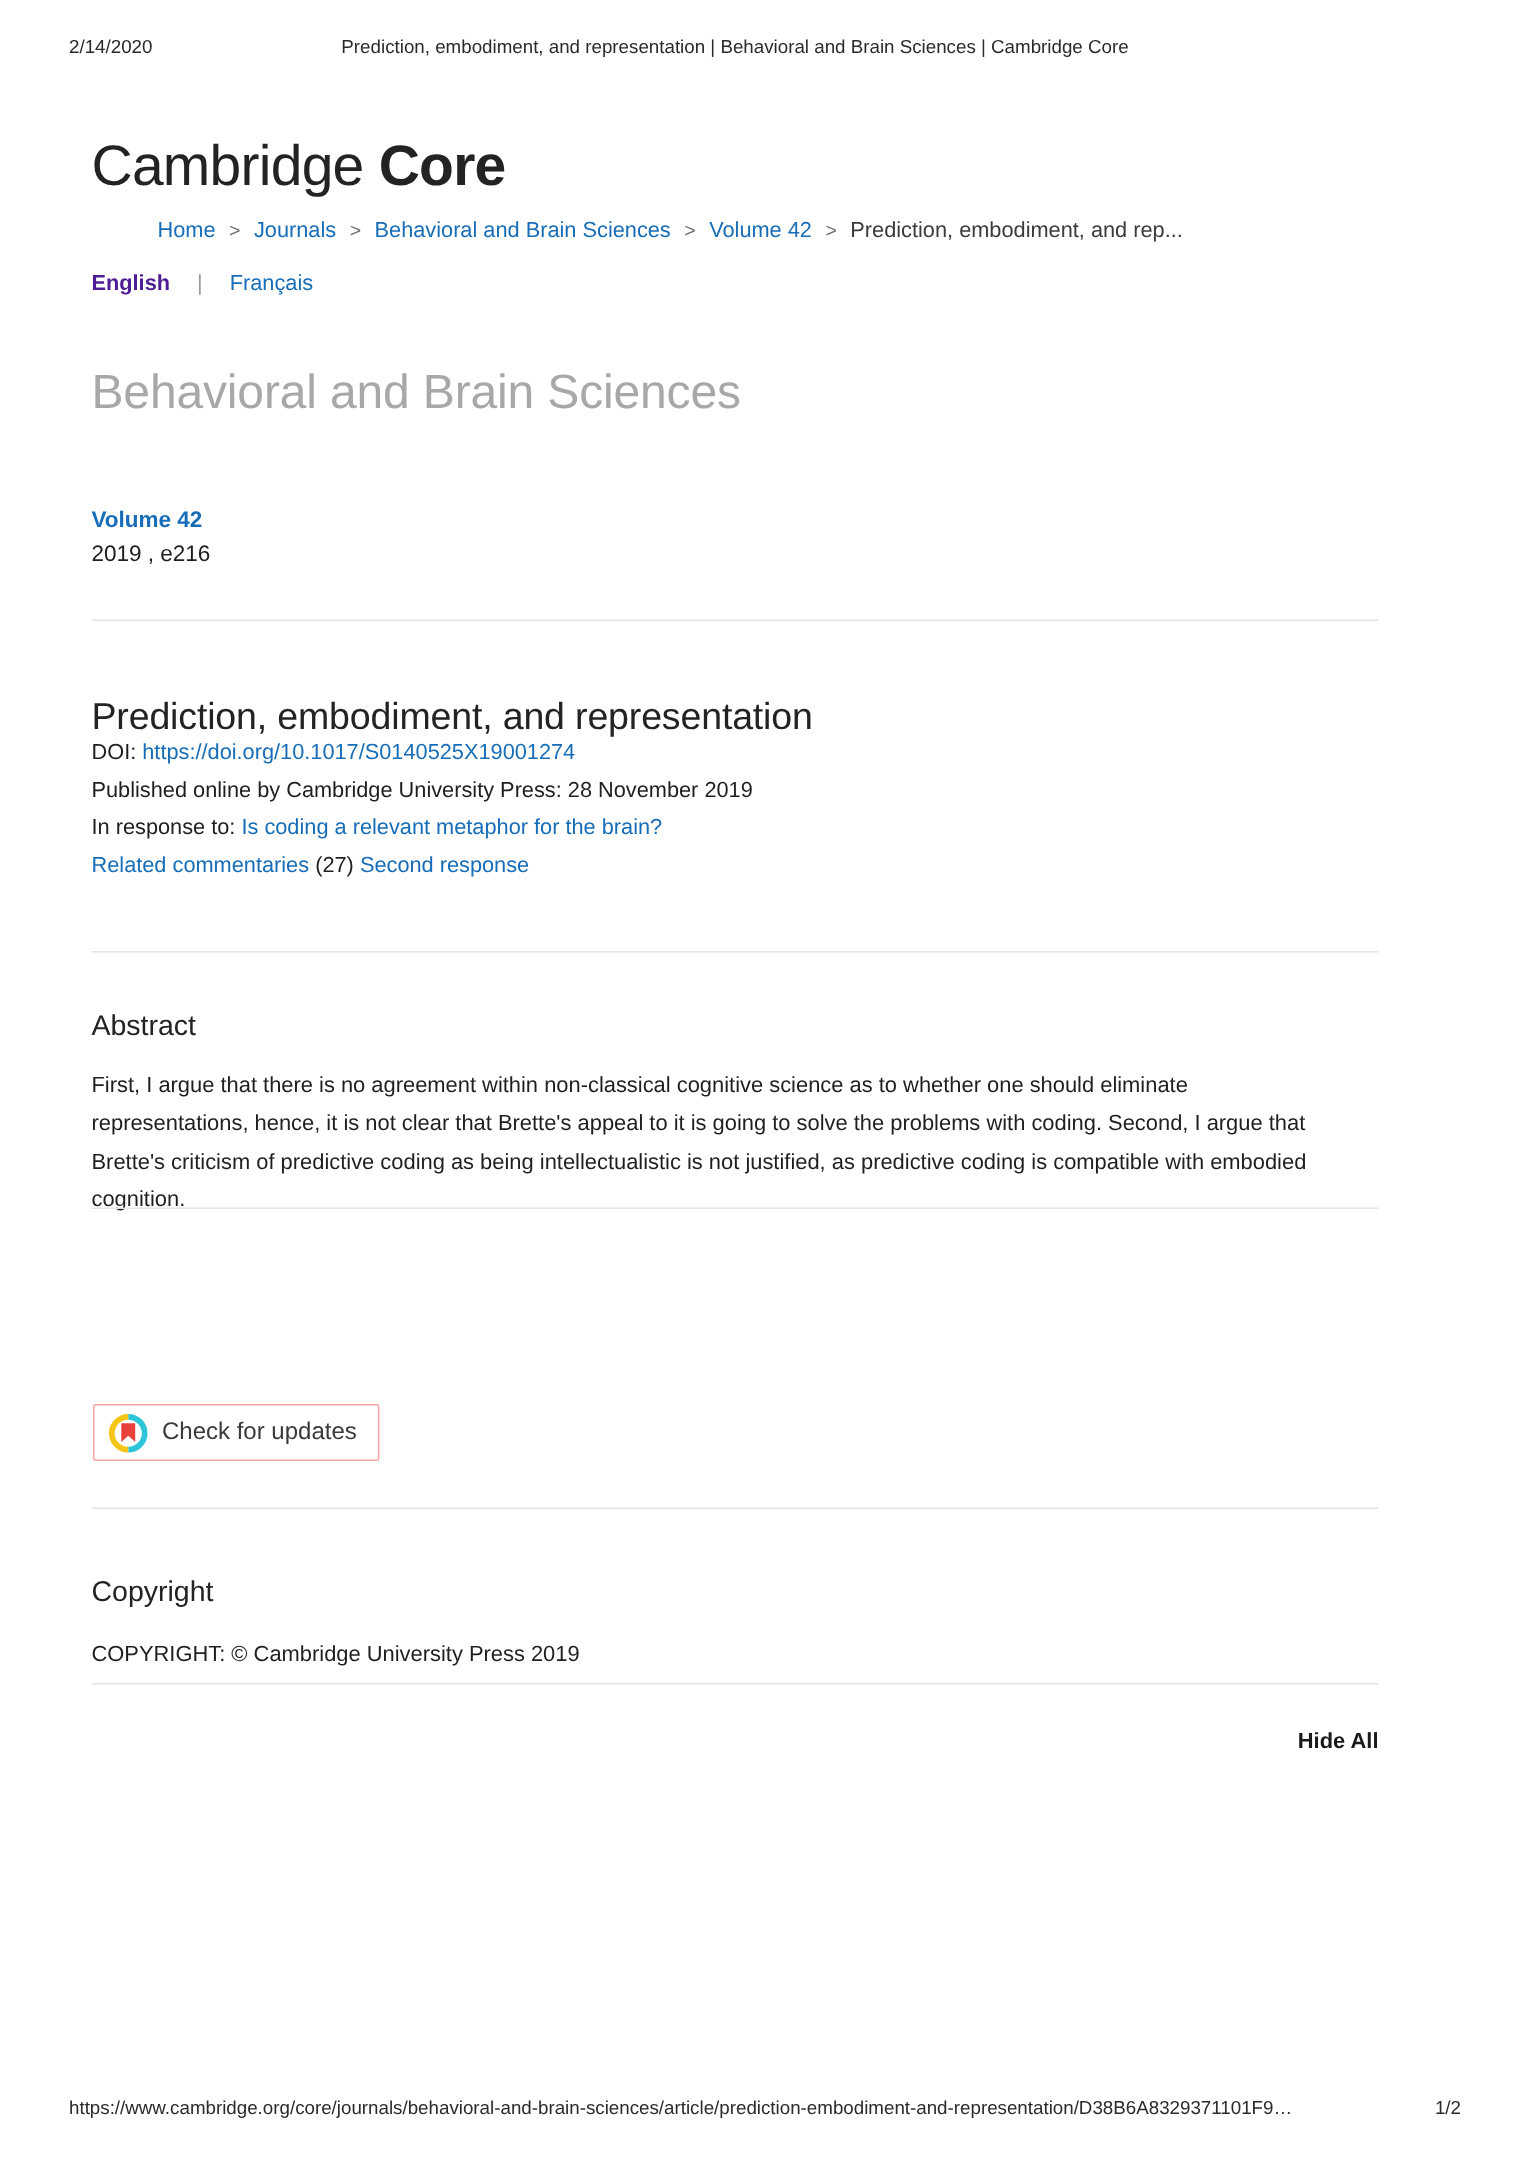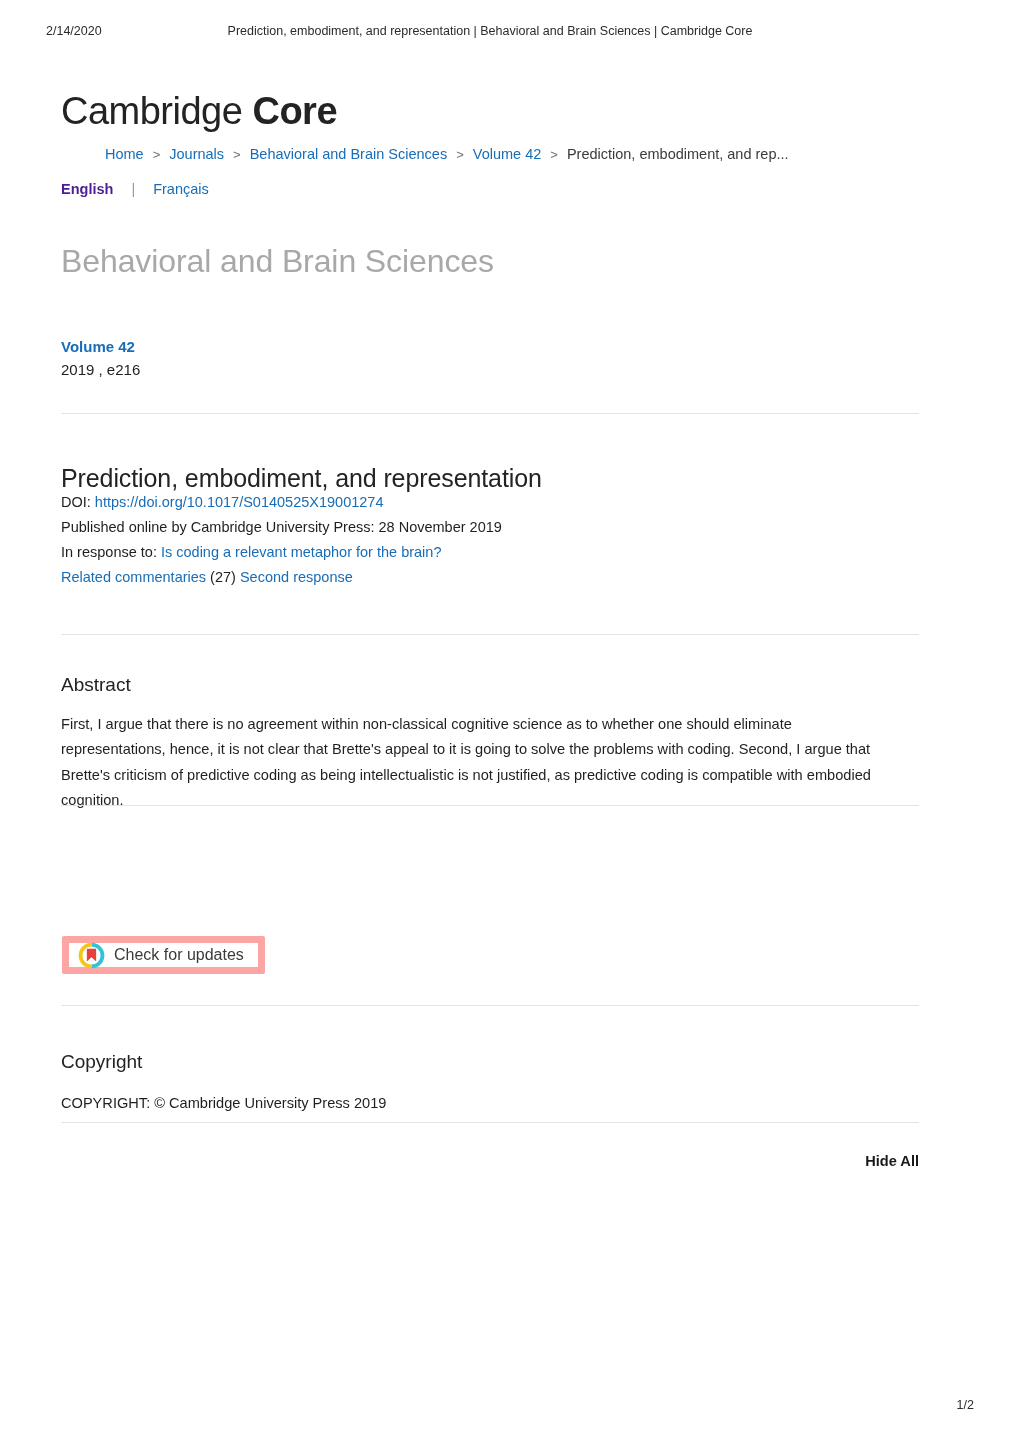--- a/index.html
+++ b/index.html
@@ -196,21 +196,21 @@
     text-align: left;
   }
 
   
   .crossmark {
     position: absolute;
     top: 936px;
     left: 62px;
     height: 38px;
     box-sizing: border-box;
-    border: 7px solid #fca5a5;
+    border: 1px solid #fca5a5;
     border-radius: 2px;
     background: #fff;
     display: flex;
     align-items: center;
     padding: 0 14px 0 9px;
   }
   .crossmark .cm-icon {
     width: 27px;
     height: 27px;
     flex: 0 0 27px;
@@ -338,16 +338,17 @@
   <div class="rule" style="top:1005px;"></div>
 
   <h3 class="sec-head" id="copyright-head">Copyright</h3>
   <p class="copyright-body">COPYRIGHT: © Cambridge University Press 2019</p>
 
   <div class="rule" style="top:1122px;"></div>
 
   <div class="hide-all">Hide All</div>
 
   <div class="print-footer">
+    <span class="pf-url">https://www.cambridge.org/core/journals/behavioral-and-brain-sciences/article/prediction-embodiment-and-representation/D38B6A8329371101F9…</span>
     <span class="pf-page">1/2</span>
   </div>
 
 </div>
 
 </body></html>

